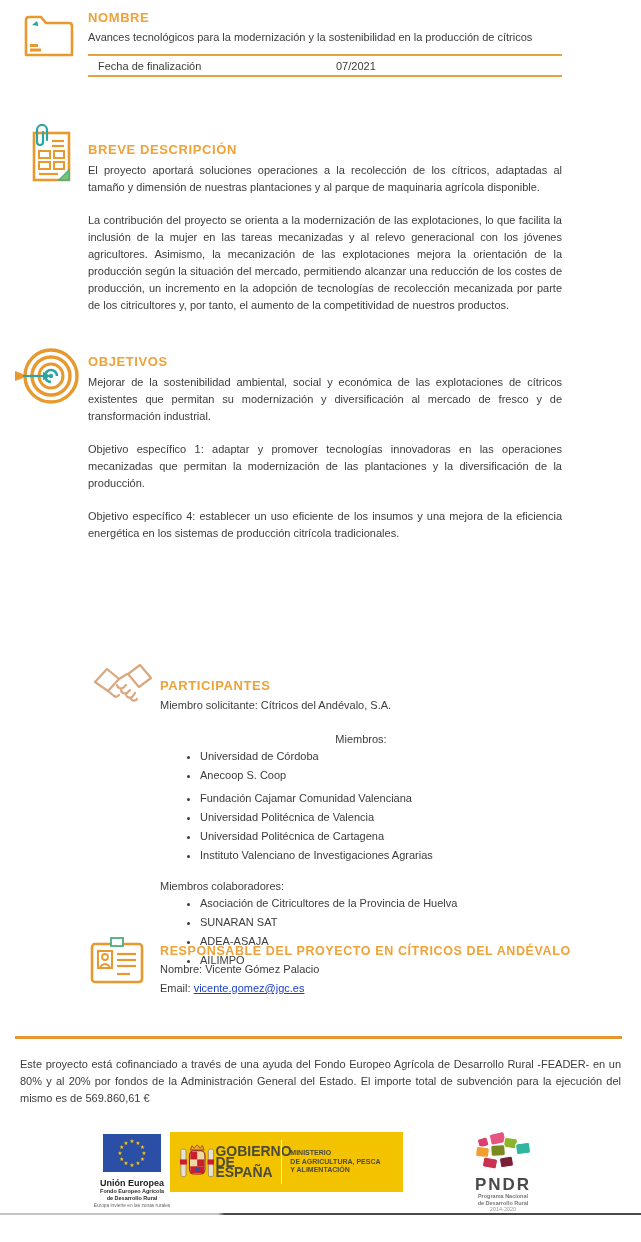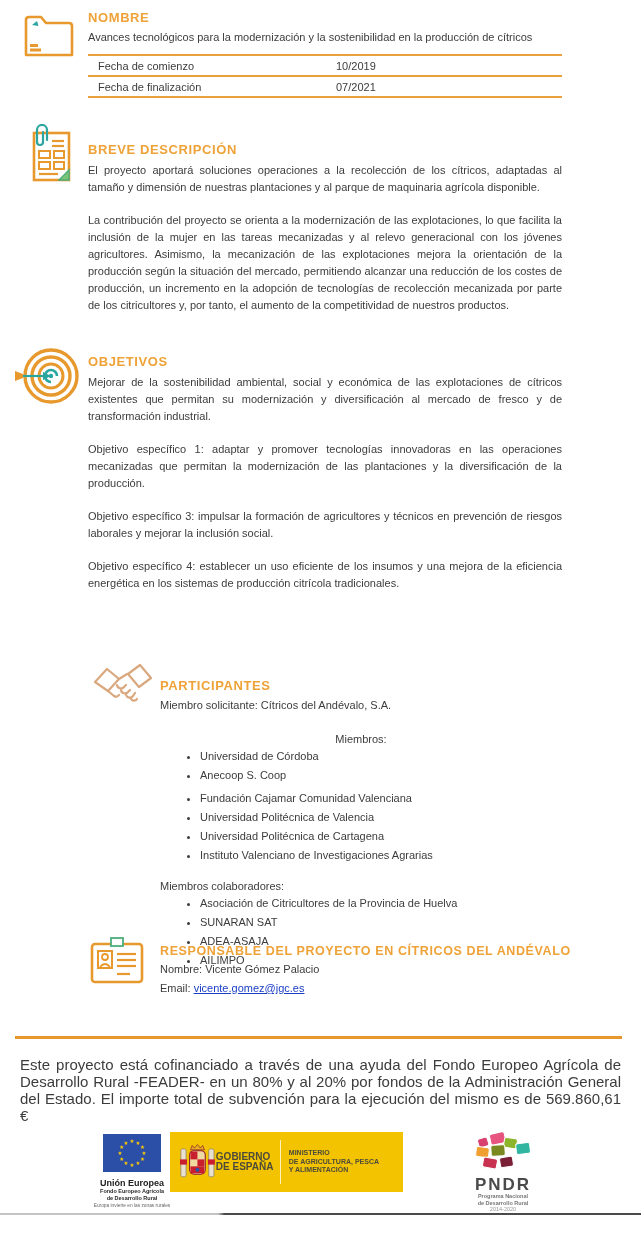--- a/index.html
+++ b/index.html
@@ -68,40 +68,40 @@
   }
 
   .orange-rule {
     left: 15px; top: 1036px;
     width: 607px; height: 3px;
     background: #e8962e;
   }
 
   .footer-text {
     left: 20px; top: 1056px; width: 601px;
-    font-size: 15px; line-height: 17px;
+    font-size: 11px; line-height: 17px;
     font-weight: 500;
     color: #3c3c3c;
     text-align: justify;
   }
 
   
   .eu-block { left: 82px; top: 1134px; width: 100px; text-align: center; }
   .eu-title { font-size: 9px; font-weight: 700; color: #1c1c1c; margin-top: 2px; }
   .eu-sub { font-size: 5.5px; font-weight: 700; color: #2a2a2a; line-height: 6.5px; }
   .eu-tag { font-size: 4.8px; color: #666; margin-top: 2px; }
 
   .gov-banner {
     left: 170px; top: 1132px; width: 233px; height: 60px;
     background: #f3c300;
     display: flex; align-items: center;
   }
   .gov-arms { margin-left: 10px; }
   .gov-name {
-    font-size: 10px; font-weight: 700; color: #4c4a3a;
+    font-size: 14px; font-weight: 700; color: #4c4a3a;
     line-height: 10.5px; margin-left: 1px; width: 62px;
   }
   .gov-divider { width: 1px; height: 44px; background: rgba(255,255,255,0.75); margin: 0 8px 0 4px; }
   .ministry {
     font-size: 7px; font-weight: 700; color: #4c4a3a;
     line-height: 8.5px; width: 118px;
   }
 
   .pndr-block { left: 448px; top: 1132px; width: 110px; text-align: center; }
   .pndr-acronym { font-size: 17px; font-weight: 700; letter-spacing: 2px; color: #4a4a4a; line-height: 17px; }
@@ -124,24 +124,20 @@
       <path d="M9 13 l5 -4 l1.5 5 z" fill="#2ba5a0"></path>
       <rect x="7" y="32" width="8" height="3" fill="#e8992e"></rect>
       <rect x="7" y="36.5" width="11" height="3" fill="#e8992e"></rect>
     </svg>
   </div>
   <div class="abs" style="left:88px; top:10px; width:474px;">
     <div class="section-heading">NOMBRE</div>
     <div class="body-text" style="margin-top:4px; text-align:left;">Avances tecnológicos para la modernización y la sostenibilidad en la producción de cítricos</div>
     <table class="dates-table">
       <tbody>
-          <tr>
-        <td class="label-cell">Fecha de comienzo</td>
-        <td class="value-cell">10/2019</td>
-      </tr>
       <tr>
         <td class="label-cell">Fecha de finalización</td>
         <td class="value-cell">07/2021</td>
       </tr>
     </tbody>
       </table>
   </div>
 
   <div class="abs" style="left:28px; top:124px;">
     <svg width="48" height="62" viewBox="0 0 48 62">
@@ -172,21 +168,20 @@
       <circle cx="38" cy="31" r="2.2" fill="#2ba5a0"></circle>
       <line x1="4" y1="31" x2="34" y2="31" stroke="#2ba5a0" stroke-width="2.2"></line>
       <path d="M38 31 l-8 -4 v8 z" fill="#2ba5a0"></path>
       <path d="M2 26 l8 3 v4 l-8 3 z" fill="#e8992e"></path>
     </svg>
   </div>
   <div class="abs" style="left:88px; top:354px; width:474px;">
     <div class="section-heading" style="margin-bottom:5px;">OBJETIVOS</div>
     <p class="body-text para">Mejorar de la sostenibilidad ambiental, social y económica de las explotaciones de cítricos existentes que permitan su modernización y diversificación al mercado de fresco y de transformación industrial.</p>
     <p class="body-text para">Objetivo específico 1: adaptar y promover tecnologías innovadoras en las operaciones mecanizadas que permitan la modernización de las plantaciones y la diversificación de la producción.</p>
-    <p class="body-text para">Objetivo específico 3: impulsar la formación de agricultores y técnicos en prevención de riesgos laborales y mejorar la inclusión social.</p>
     <p class="body-text para">Objetivo específico 4: establecer un uso eficiente de los insumos y una mejora de la eficiencia energética en los sistemas de producción citrícola tradicionales.</p>
   </div>
 
   <div class="abs" style="left:92px; top:660px;">
     <svg width="62" height="52" viewBox="0 0 62 52">
       <g fill="none" stroke="#d9a87e" stroke-width="2.2" stroke-linejoin="round" stroke-linecap="round">
         <path d="M3 22 L15 9 L27 19 L16 31 Z"></path>
         <path d="M59 18 L48 5 L36 14 L47 27 Z"></path>
         <path d="M27 19 l8 -5"></path>
         <path d="M25 25 a4 4 0 0 0 7 2 l2 -2"></path>

